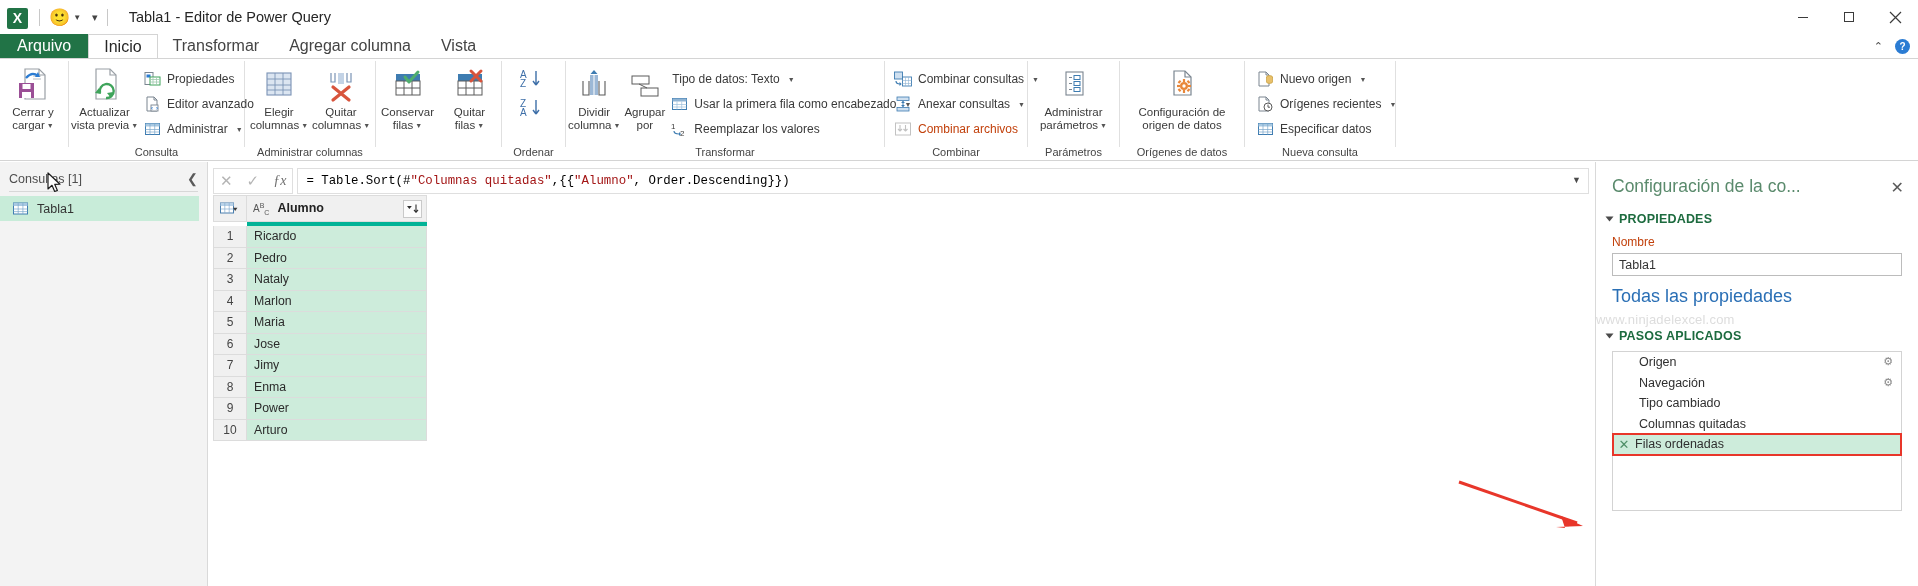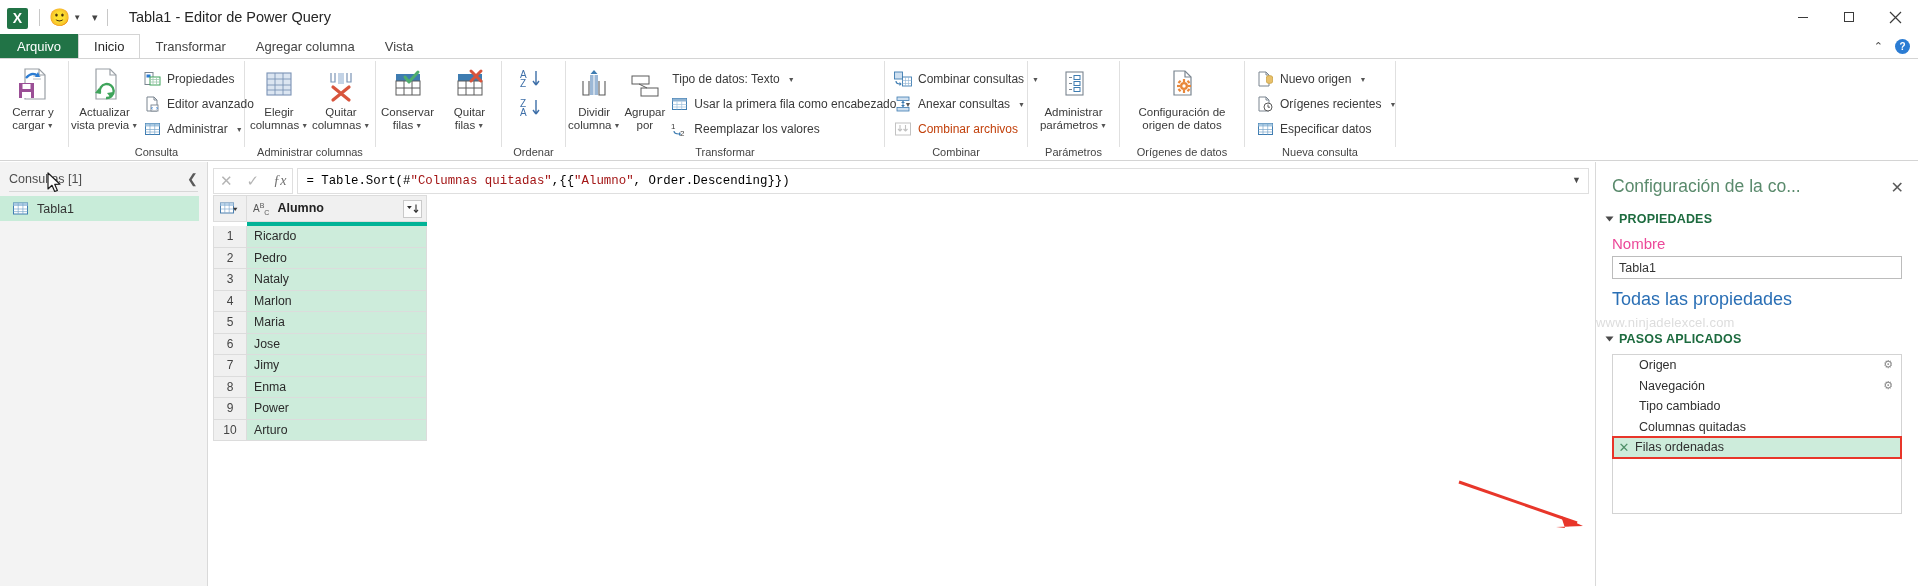--- a/index.html
+++ b/index.html
@@ -46,21 +46,21 @@
   }
   .win-btn.close { color:#3b3b3b; }
   .win-btn svg { display:block; }
 
   
   .tabstrip {
     height: 24px; display:flex; align-items:stretch; background:#fff;
     position: relative;
   }
   .tab {
-    padding: 0 15px; display:flex; align-items:center; font-size:13px; color:#444;
+    padding: 0 15px; display:flex; align-items:center; font-size:16px; color:#444;
     height:24px; white-space:nowrap;
   }
   .tab.arquivo { background:#217346; color:#fff; padding:0 17px; }
   .tab.active {
     background:#fff; color:#262626;
     border-left:1px solid #d4d4d4; border-right:1px solid #d4d4d4; border-top:1px solid #d4d4d4;
   }
   .tabstrip-right { position:absolute; right:8px; top:0; height:24px; display:flex; align-items:center; gap:12px;}
   .ribbon-collapse { font-size:11px; color:#4a4a4a; }
   .help-circle {
@@ -184,21 +184,21 @@
   .spane-hd {
     display:flex; align-items:center; padding:14px 12px 6px 16px; position:relative;
   }
   .spane-title { font-size:17.5px; color:#5a8a6c; font-weight:normal; white-space:nowrap;}
   .spane-close { position:absolute; right:14px; top:16px; font-size:16px; color:#5a5a5a; }
   .sec-hd {
     display:flex; align-items:center; gap:7px; padding:9px 0 3px 11px;
     font-size:12.5px; font-weight:bold; color:#1d6b3f; letter-spacing:.2px;
   }
   .tri { width:0;height:0;border-left:5px solid #4a4a4a;border-top:4px solid transparent;border-bottom:4px solid transparent; transform:rotate(90deg); }
-  .fld-label { font-size:15px; color:#ec4899; padding:6px 0 4px 16px; }
+  .fld-label { font-size:12px; color:#c2410c; padding:6px 0 4px 16px; }
   .fld-input {
     margin:0 16px; height:23px; border:1px solid #bcbcbc; background:#fff;
     display:flex; align-items:center; padding:0 6px; font-size:12.5px; color:#333;
   }
   .all-props { padding:10px 0 0 16px; font-size:18px; color:#2a6fb5; }
   .watermark {
     text-align:left; font-size:13px; color:#ddd; padding-top:5px; letter-spacing:.2px;
   }
   .steps {
     margin:5px 16px 0 16px; border:1px solid #d3d3d3; background:#fff;

